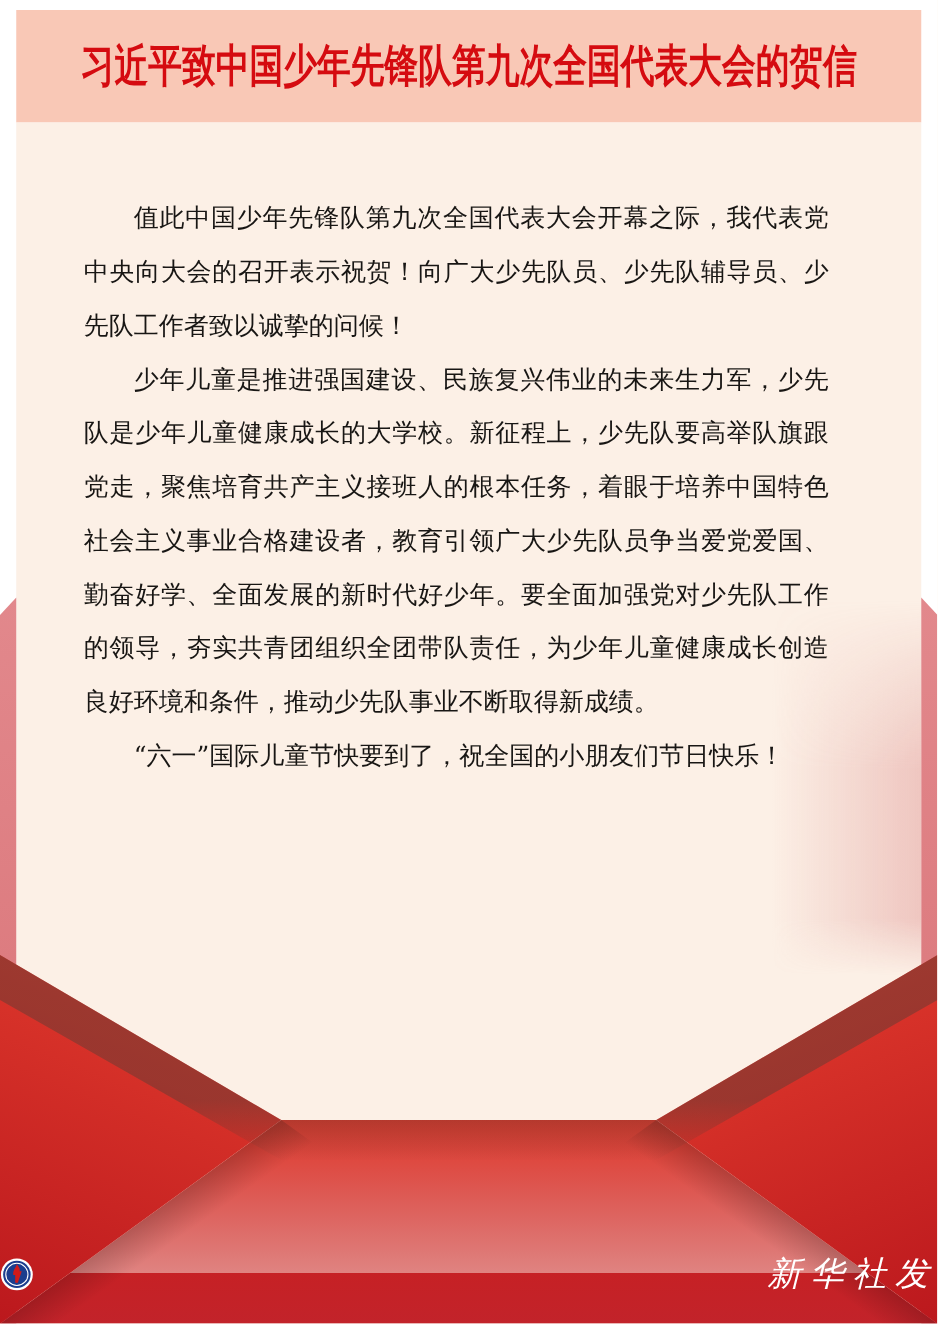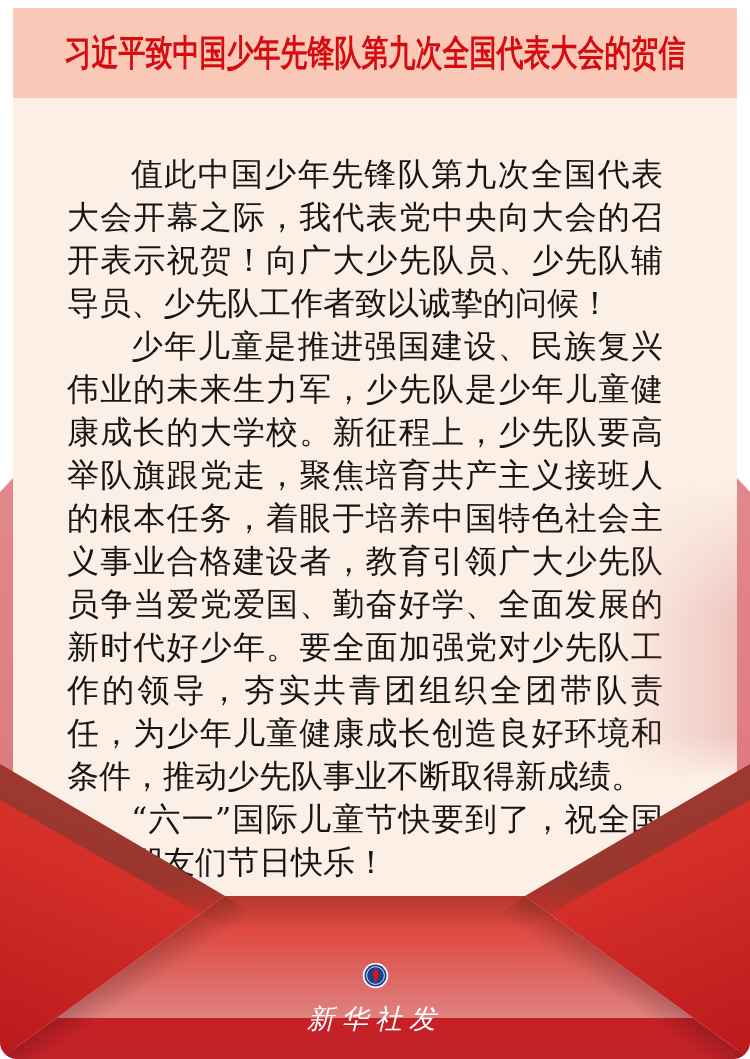--- a/index.html
+++ b/index.html
@@ -5,39 +5,39 @@
   :root{
     --banner-bg:#f9c8b6;
     --title-red:#d50b10;
     --paper-bg:#fcf0e6;
     --strip-pink:#de7c80;
     --text-black:#181614;
   }
   html,body{margin:0;padding:0;background:#ffffff;}
   .page{
     position:relative;width:750px;height:1059px;background:#ffffff;
-    overflow:hidden;font-family:"DejaVu Sans","Liberation Sans",sans-serif;border-radius:17px;
+    overflow:hidden;font-family:"DejaVu Sans","Liberation Sans",sans-serif;
   }
   .banner{
     position:absolute;left:13px;right:13px;top:8px;height:90px;
     background:var(--banner-bg);
     display:flex;align-items:center;justify-content:center;
   }
   .banner .title{
     color:var(--title-red);font-size:36px;font-weight:bold;white-space:nowrap;
     font-family:"DejaVu Serif","Liberation Serif",serif;
     transform:scaleX(0.75);transform-origin:center;letter-spacing:0;
   }
   .paper{
     position:absolute;left:13px;right:13px;top:98px;bottom:0;
     background:var(--paper-bg);
   }
   .letter-body{
     padding:55px 74px 0 54px;
-    font-size:32px;line-height:43px;color:var(--text-black);
+    font-size:20px;line-height:43px;color:var(--text-black);
     text-align:justify;text-justify:inter-character;
     font-family:"DejaVu Serif","Liberation Serif",serif;
   }
   .letter-body p{margin:0;text-indent:2em;}
   .sign-block{
     margin:10px 92px 0 auto;width:max-content;text-align:center;
   }
   .signature{
     font-size:46px;font-weight:bold;letter-spacing:10px;color:#1d1b19;
     font-family:"DejaVu Serif","Liberation Serif",serif;
@@ -49,21 +49,21 @@
   .paper-right-shade{
     position:absolute;right:13px;top:480px;width:120px;height:300px;
     background:linear-gradient(to right, rgba(214,120,122,0), rgba(214,120,122,0.35));
     -webkit-mask-image:linear-gradient(to bottom, transparent, #000 45%, #000 85%, transparent);
     mask-image:linear-gradient(to bottom, transparent, #000 45%, #000 85%, transparent);
     pointer-events:none;
   }
   .envelope{position:absolute;left:0;top:460px;width:750px;height:599px;}
   .footer{
     position:absolute;left:0;right:0;bottom:22px;
-    display:flex;align-items:center;justify-content:center;gap:12px;flex-direction:column;
+    display:flex;align-items:center;justify-content:space-between;gap:12px;
   }
   .footer .credit{
     color:#ffffff;font-size:27px;letter-spacing:7px;font-style:italic;
     font-family:"DejaVu Serif","Liberation Serif",serif;
   }
   .logo{width:27px;height:27px;display:block;}
 </style>
 </head>
 <body>
 

